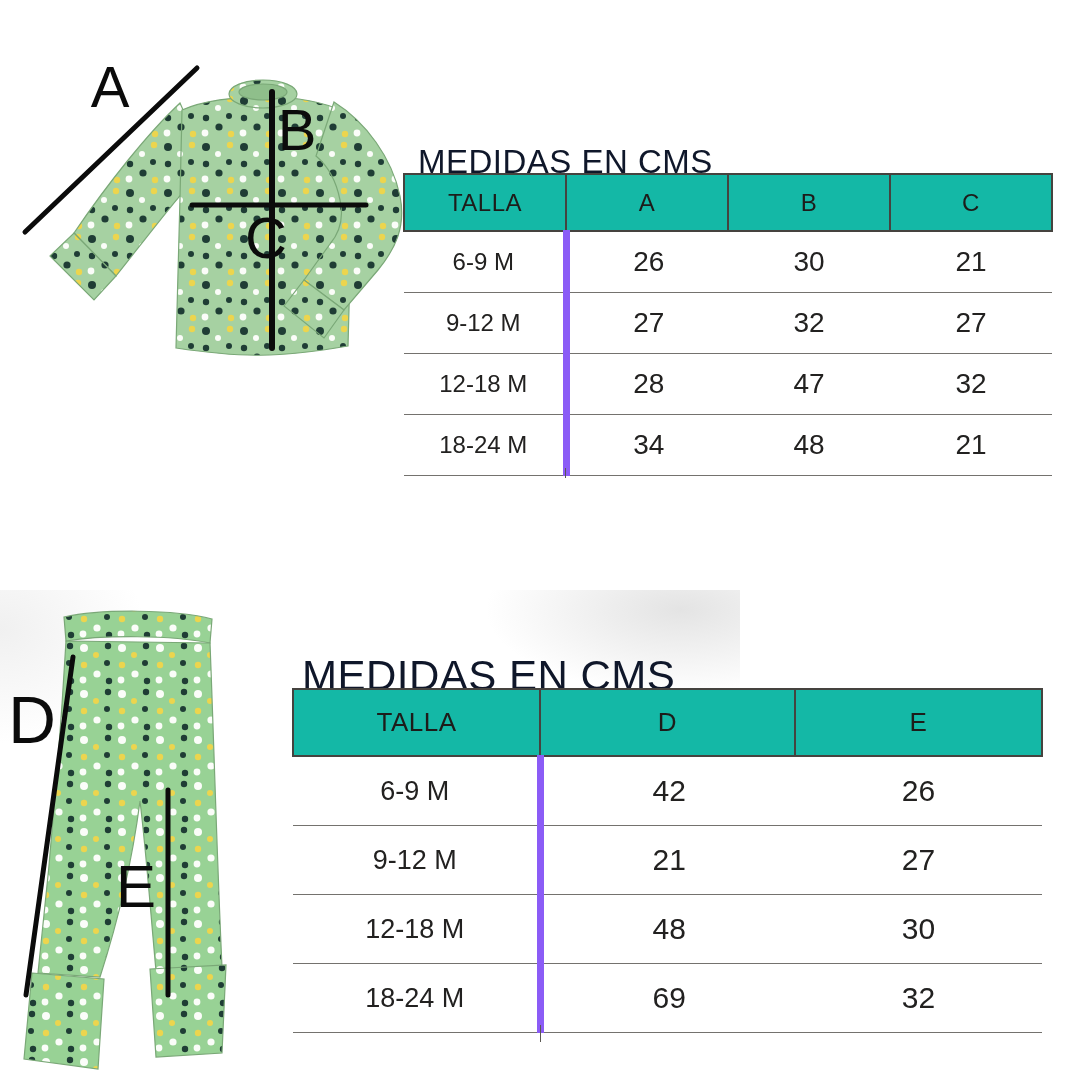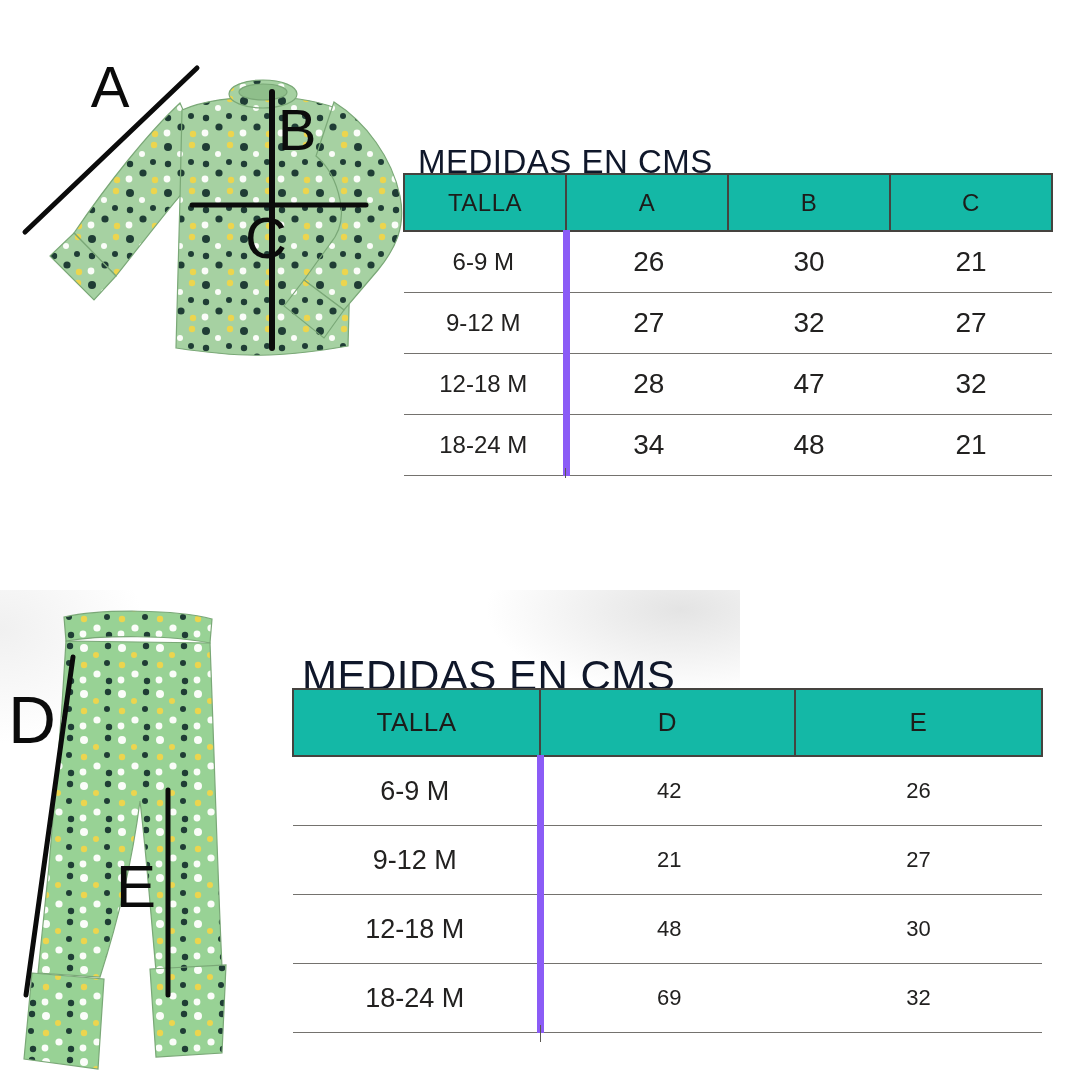--- a/index.html
+++ b/index.html
@@ -33,21 +33,21 @@
 
   .size-table th {
     background:#14b8a6; border:2px solid #45433f; font-weight:normal;
     letter-spacing:0.5px; color:#1d1c1a; padding:0;
   }
   #table-shirt th { height:55px; font-size:24px; }
   #table-pants th { height:65px; font-size:26px; }
 
   .size-table td { border-bottom:1px solid #74726e; padding:0; color:#222120; }
   #table-shirt td { height:60px; font-size:28px; }
-  #table-pants td { height:68px; font-size:22px; }
+  #table-pants td { height:68px; font-size:30px; }
 
   .size-table td.size-cell { font-weight:normal; border-right:7px solid #8b5cf6; }
   #table-shirt td.size-cell { font-size:24px; }
   #table-pants td.size-cell { font-size:27px; }
 
   .divider-ext { position:absolute; z-index:2; width:1px; background:#5a5852; }
   #ext-top    { left:565px; top:468px; height:10px; }
   #ext-bottom { left:540px; top:1025px; height:17px; }
 
   svg text.measure-letter {

